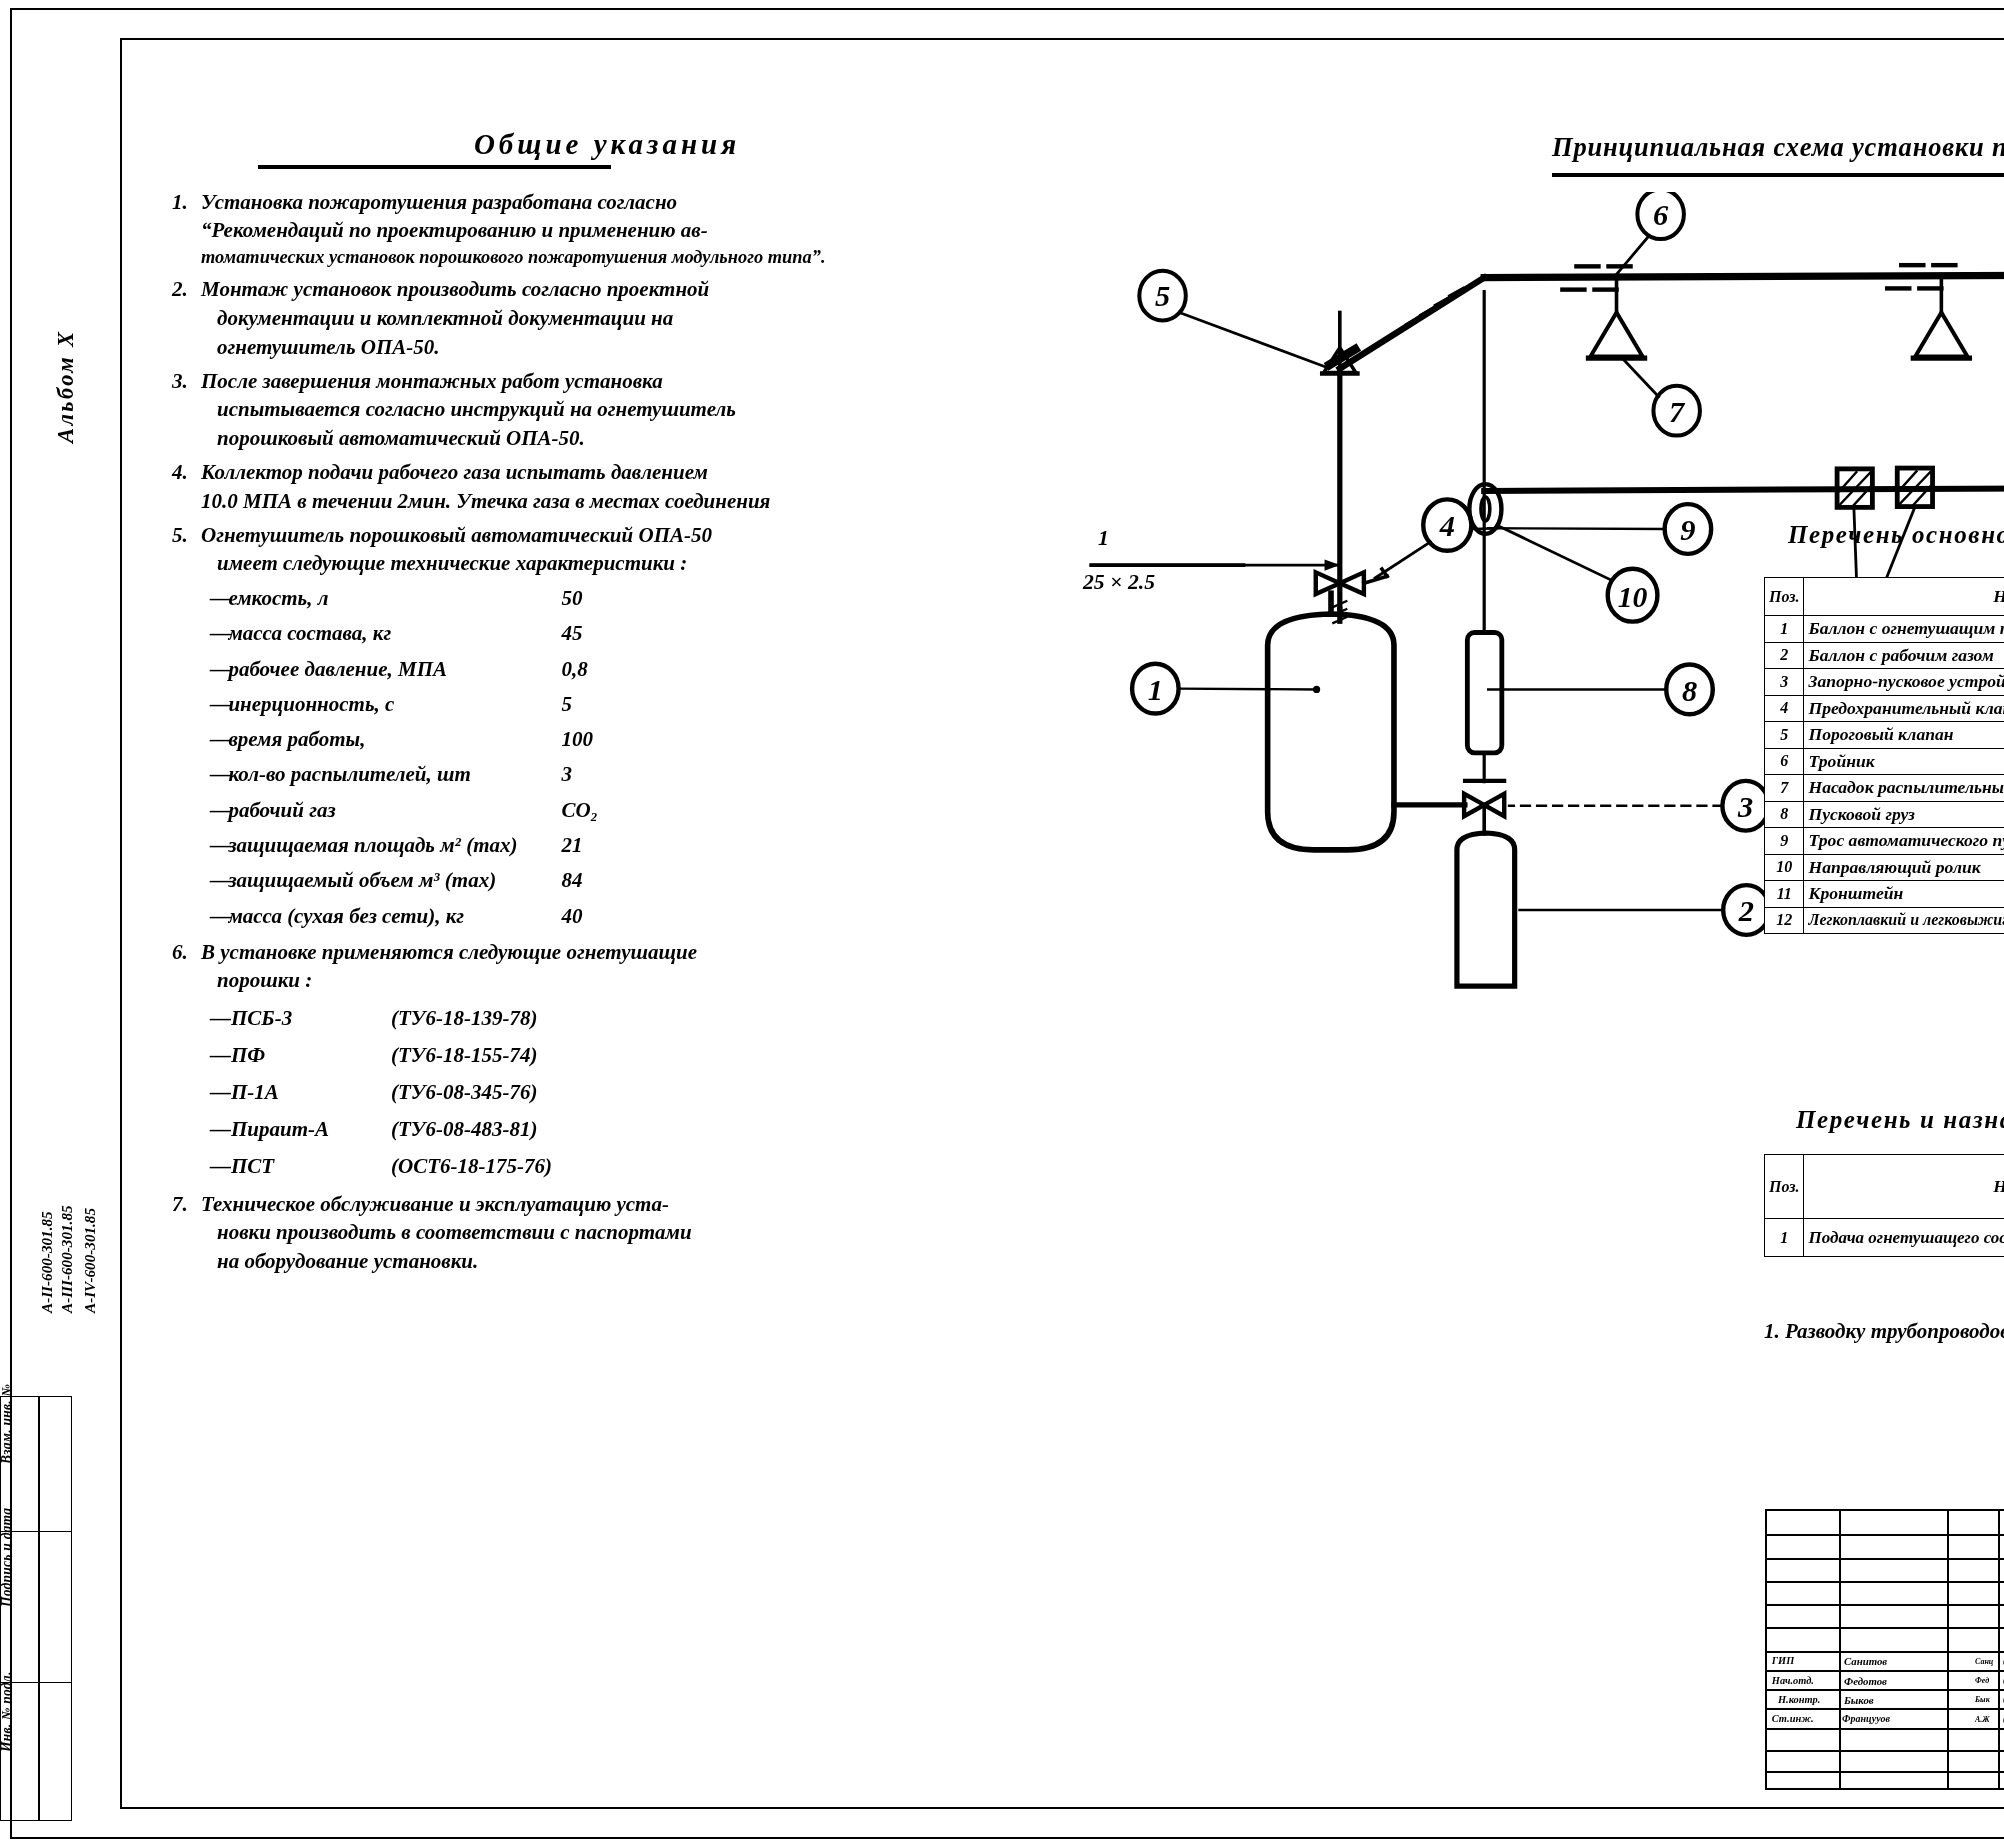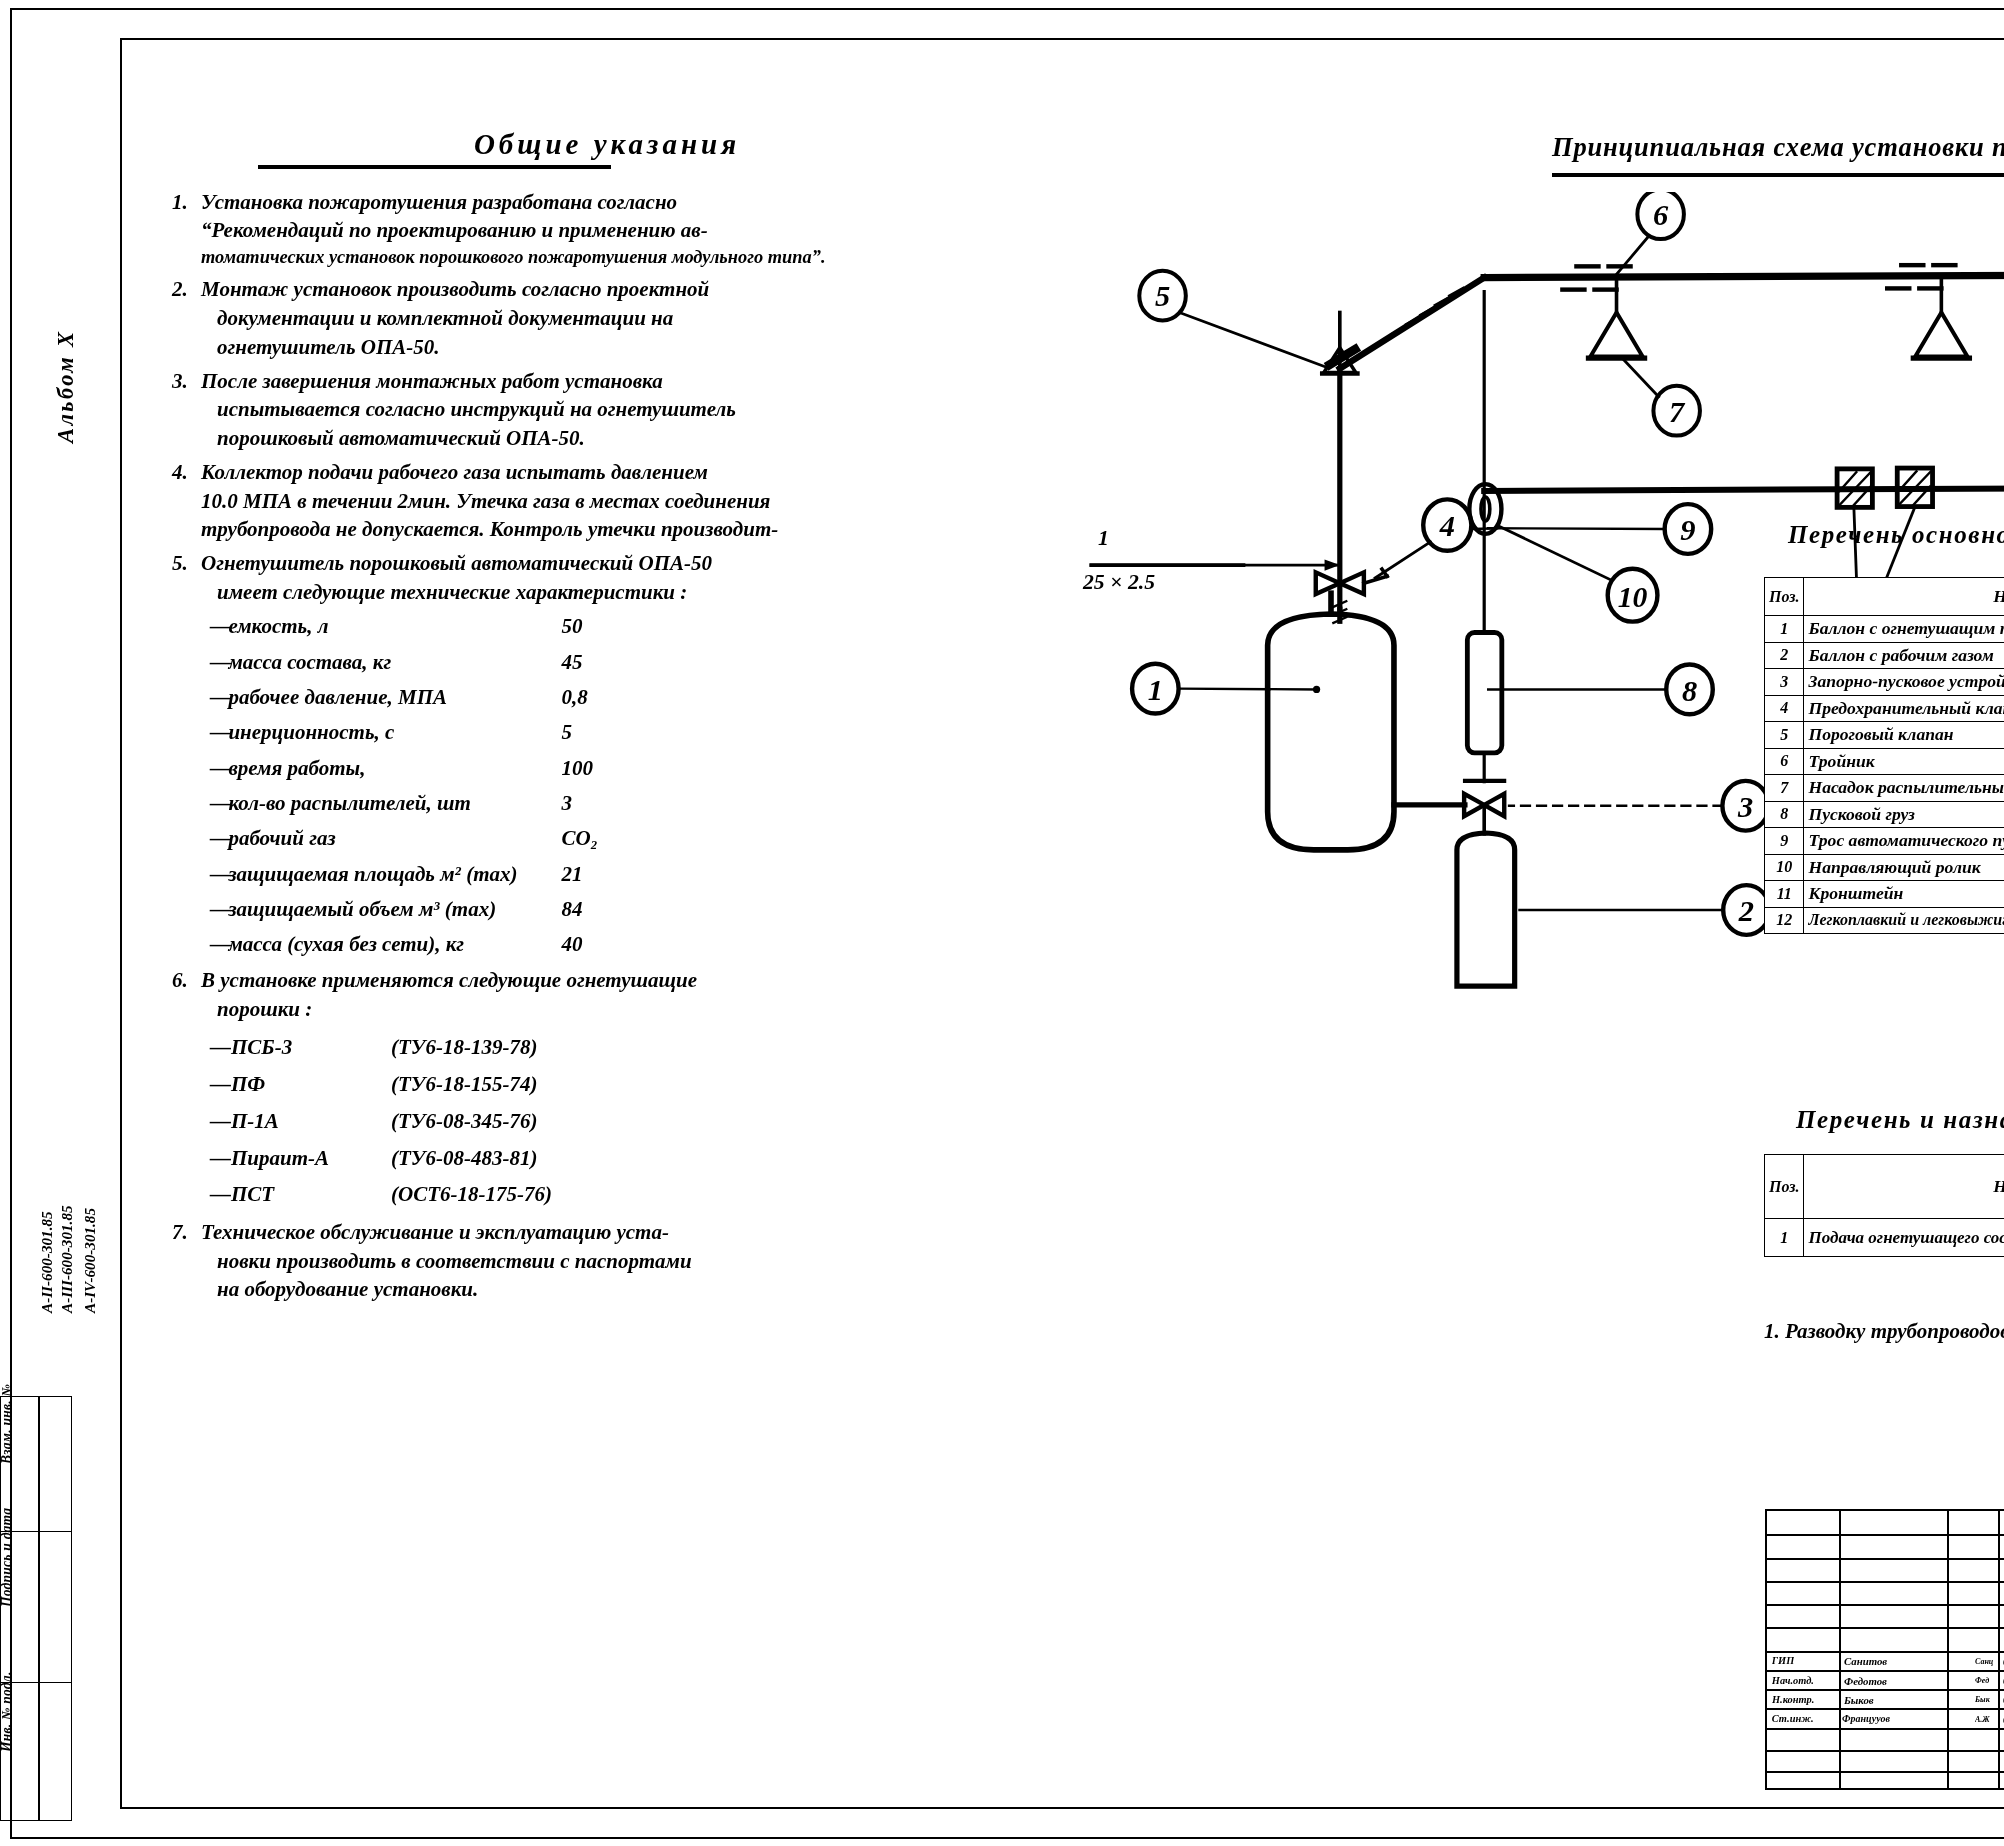--- a/index.html
+++ b/index.html
@@ -223,21 +223,20 @@
         <span class="ln">испытывается согласно инструкций на огнетушитель</span>
         <span class="ln">порошковый  автоматический  ОПА-50.</span>
       </div>
     </div>
 
     <div class="note hang">
       <div class="num">4.</div>
       <div class="body">
         <span class="ln">Коллектор подачи рабочего газа испытать давлением</span>
         <span class="ln" style="padding-left:0!important;">10.0 МПА в течении 2мин. Утечка газа в местах соединения</span>
-        <span class="ln" style="padding-left:0!important;">трубопровода не допускается. Контроль  утечки производит-</span>
       </div>
     </div>
 
     <div class="note hang">
       <div class="num">5.</div>
       <div class="body">
         <span class="ln">Огнетушитель порошковый автоматический ОПА-50</span>
         <span class="ln">имеет следующие  технические  характеристики :</span>
       </div>
     </div>
@@ -698,21 +697,21 @@
     <div class="cell role" style="left:4.8px; top:144px;">ГИП</div>
     <div class="cell nm" style="left:77px; top:144px;">Санитов</div>
     <div class="cell sg" style="left:184px; top:146px;">Санц</div>
     <div class="cell dt" style="left:236px; top:147px;">04.84</div>
 
     <div class="cell role" style="left:4.8px; top:164px;">Нач.отд.</div>
     <div class="cell nm" style="left:77px; top:164px;">Федотов</div>
     <div class="cell sg" style="left:184px; top:165px;">Фед</div>
     <div class="cell dt" style="left:236px; top:166px;">04.84</div>
 
-    <div class="cell role" style="left:5px; top:183px;text-align:right;">Н.контр.</div>
+    <div class="cell role" style="left:11px; top:183px;text-align:right;">Н.контр.</div>
     <div class="cell nm" style="left:77px; top:183px;">Быков</div>
     <div class="cell sg" style="left:184px; top:184px;">Бык</div>
     <div class="cell dt" style="left:236px; top:185px;">04.84</div>
 
     <div class="cell role" style="left:4.8px; top:202px;">Ст.инж.</div>
     <div class="cell nm" style="left:75px; top:202px; font-size:10px;text-align:center;">Францууов</div>
     <div class="cell sg" style="left:184px; top:204px;">А.Ж</div>
     <div class="cell dt" style="left:236px; top:205px;">04.84</div>
 
     <div class="cell big" style="left:723px; top:163px; width:69px;"></div>

